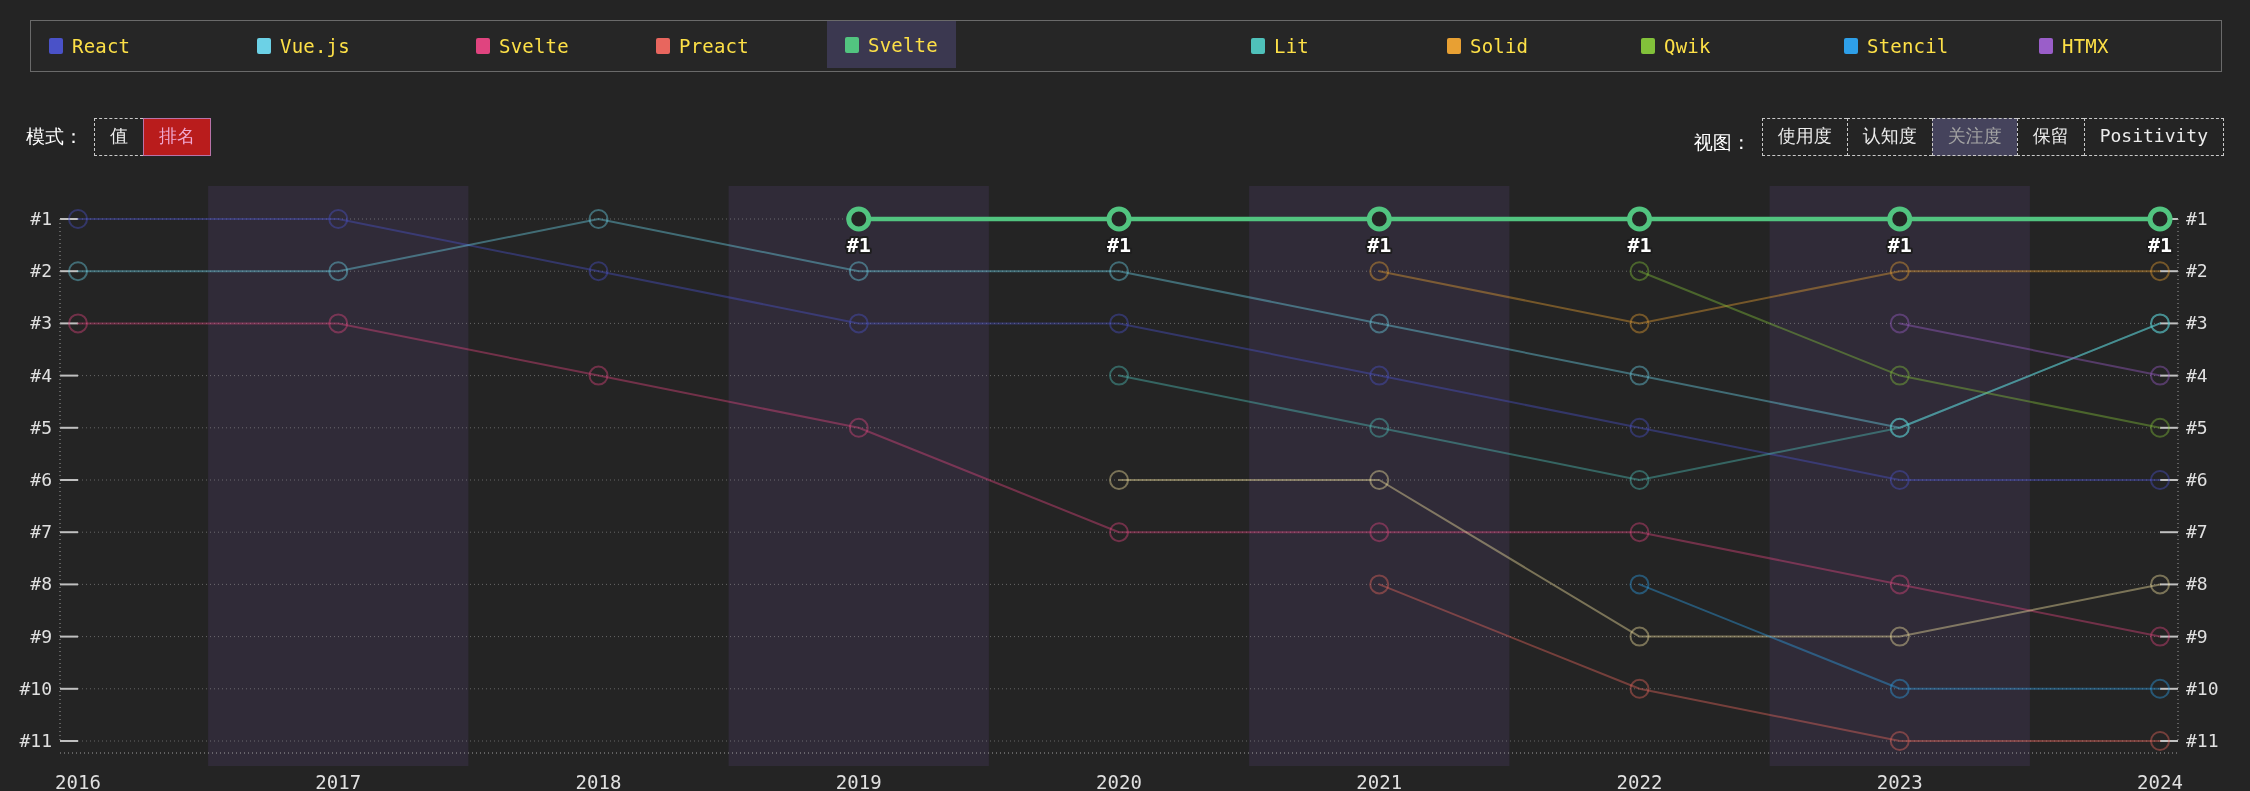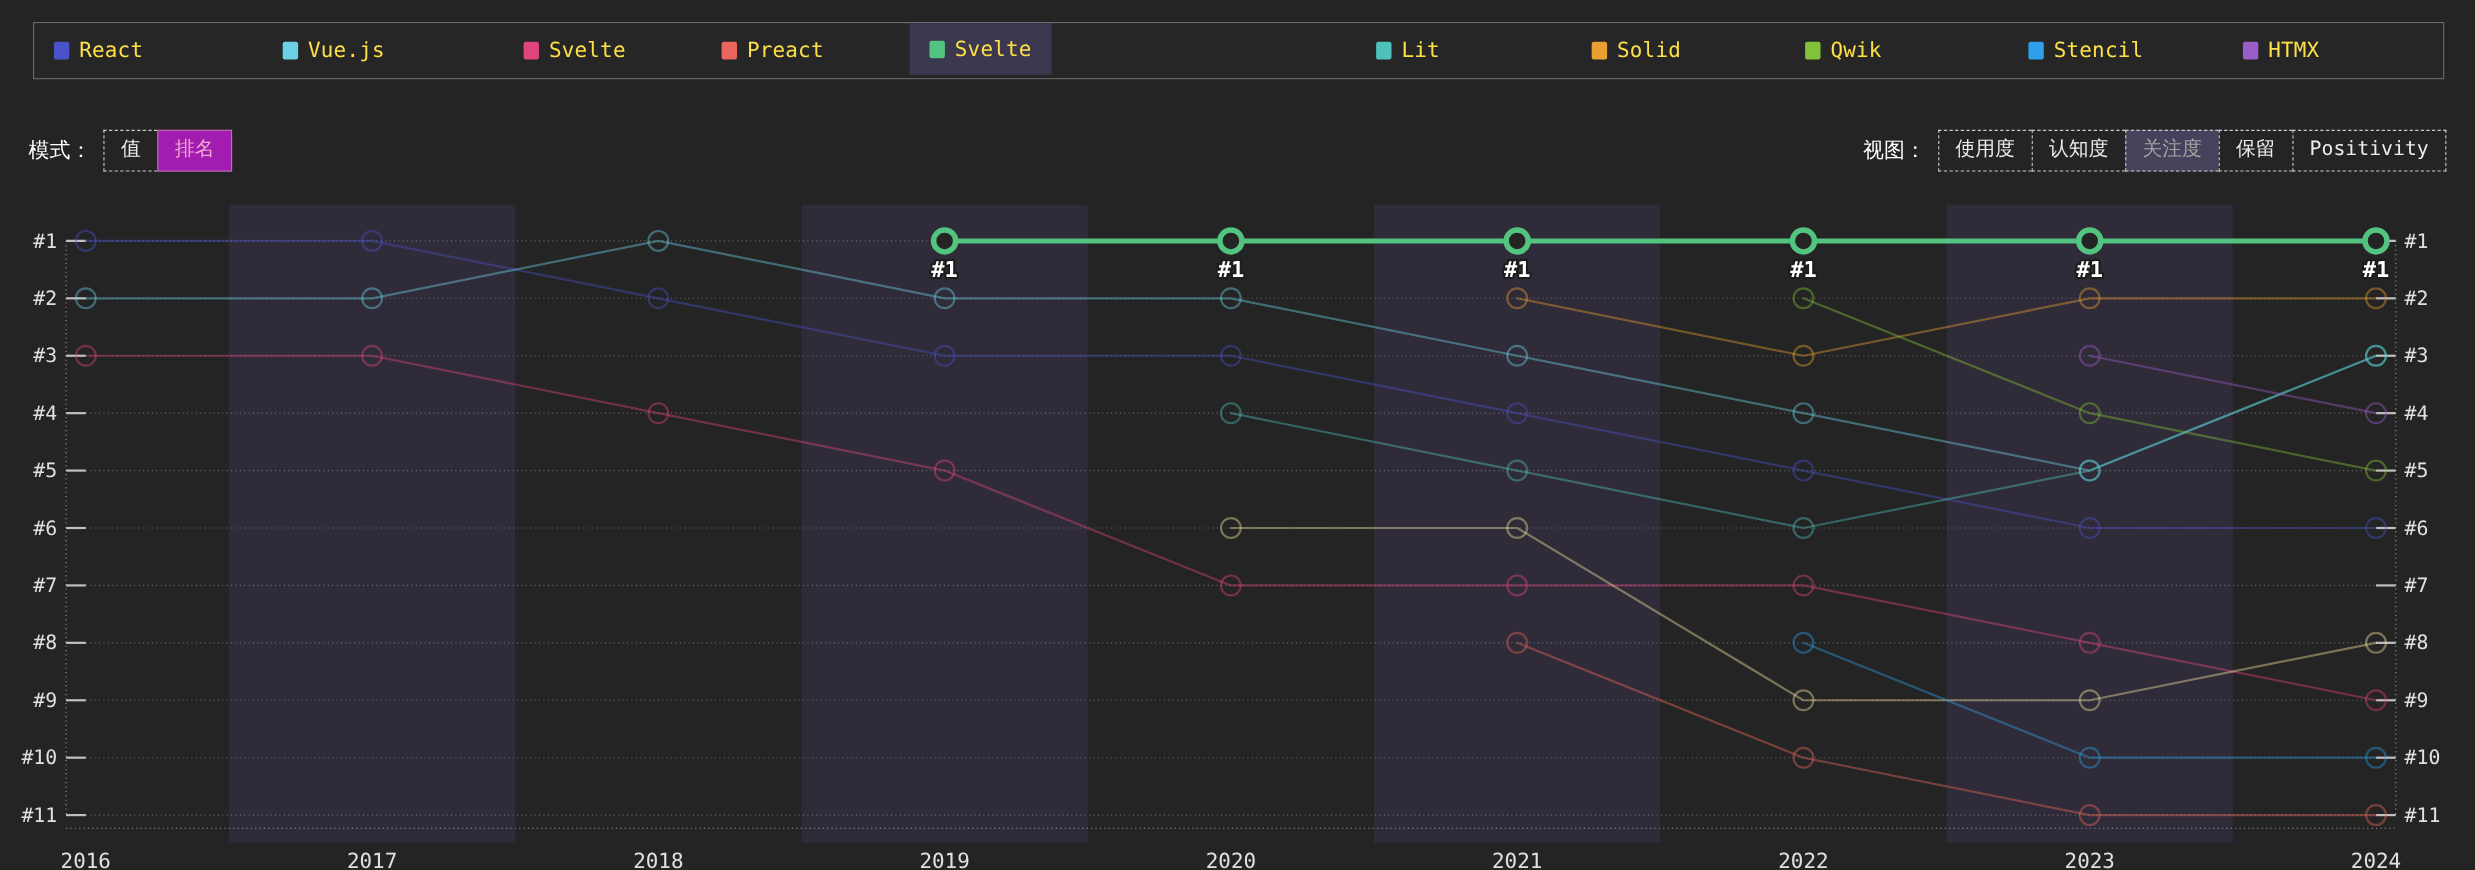--- a/index.html
+++ b/index.html
@@ -43,21 +43,21 @@
   }
 
   
   #controls-row {
     position: absolute;
     left: 0; top: 118px;
     width: 2250px; height: 46px;
   }
   .ctrl-group { display: flex; align-items: center; position: absolute; }
   #mode-group { left: 26px; top: 0; }
-  #view-group { right: 26px; top: 0; }
+  #view-group { right: 26px; top: 0; align-items: flex-end; }
   .ctrl-label {
     color: #ffffff;
     font-size: 19px;
     margin-right: 11px;
     font-family: "DejaVu Sans", "Liberation Sans", sans-serif;
   }
   .seg {
     display: flex;
     align-items: stretch;
   }
@@ -68,21 +68,21 @@
     background: transparent;
     font-size: 18px;
     padding: 6px 15px 7px 15px;
     line-height: 1.25;
     cursor: pointer;
     font-family: "DejaVu Sans Mono", "Liberation Mono", monospace;
     white-space: nowrap;
   }
   .seg-btn:last-child { border-right-width: 1px; }
   .seg-btn.sel-pink {
-    background: #a21caf;
+    background: #b91c1c;
     color: #f0a8d2;
     border-style: solid;
     border-color: #b873a8;
     border-right-width: 1px;
   }
   .seg-btn.sel-plain {
     background: #45435c;
     color: #a3a3a3;
     border-color: #c9c9c9;
   }

